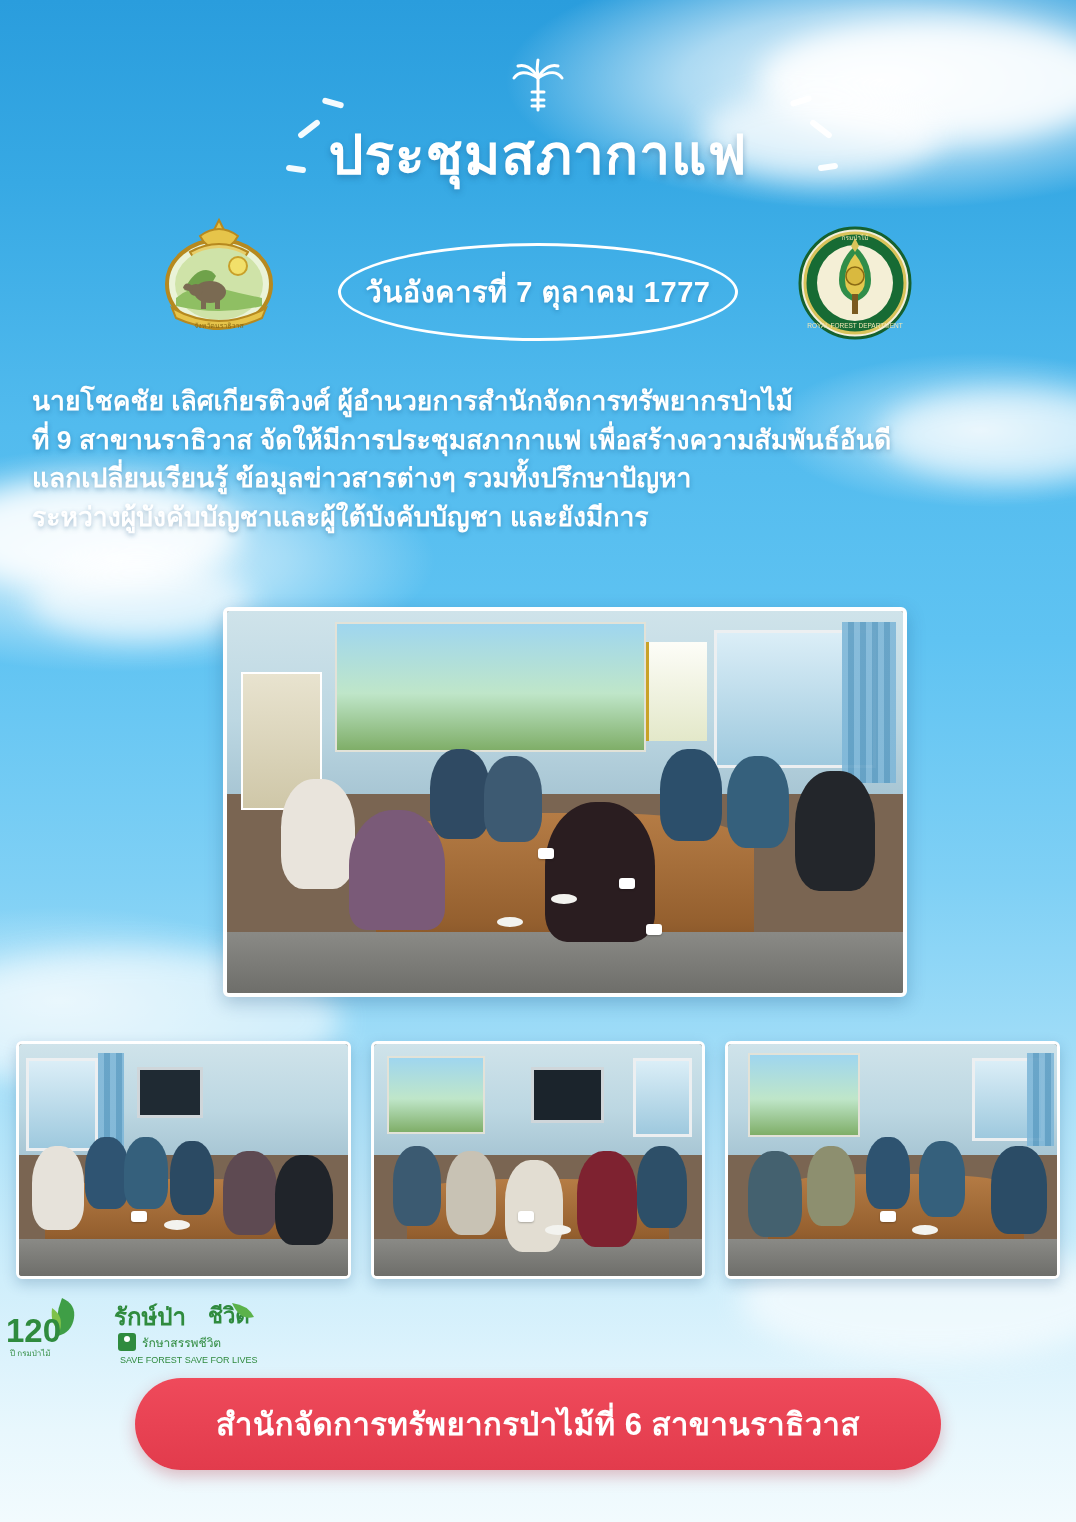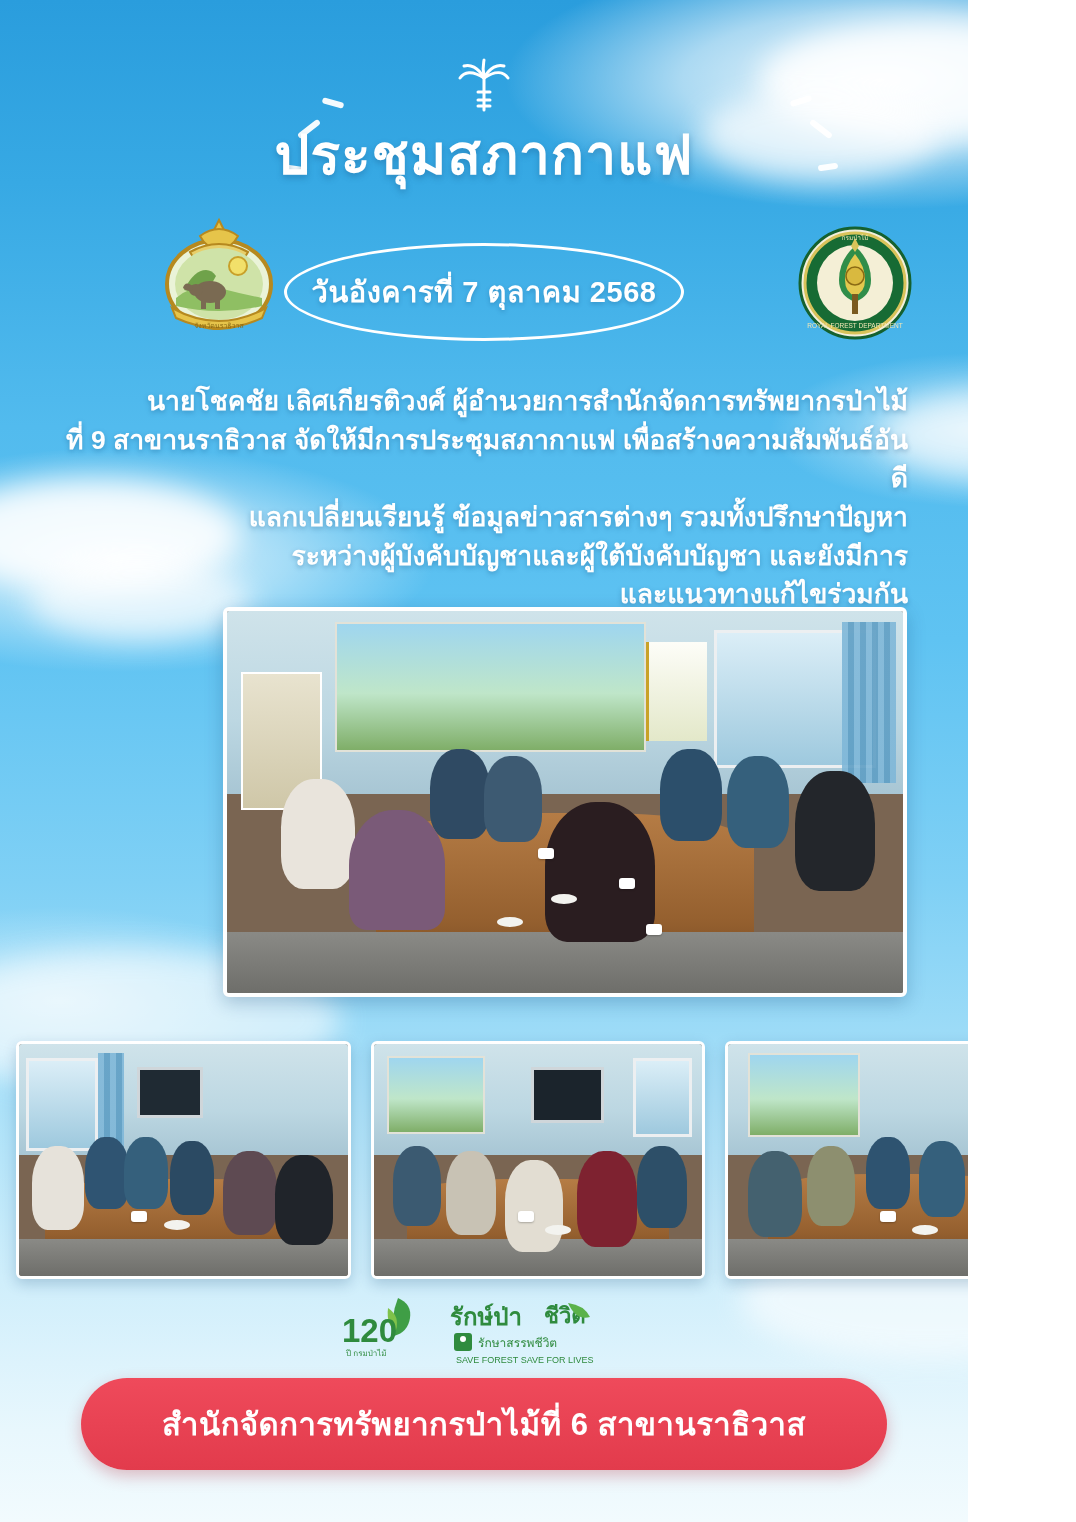--- a/index.html
+++ b/index.html
@@ -4,21 +4,21 @@
 <style>
   * { box-sizing: border-box; margin: 0; padding: 0; }
   html, body {
     width: 1076px;
     height: 1522px;
     font-family: "Liberation Sans", sans-serif;
     overflow: hidden;
   }
   .poster {
     position: relative;
-    width: 968px;
+    width: 1076px;
     height: 1522px;
     background:
       radial-gradient(ellipse 520px 180px at 880px 80px, rgba(255,255,255,0.95) 0%, rgba(255,255,255,0.6) 38%, rgba(255,255,255,0) 72%),
       radial-gradient(ellipse 420px 150px at 120px 560px, rgba(255,255,255,0.85) 0%, rgba(255,255,255,0.45) 40%, rgba(255,255,255,0) 75%),
       radial-gradient(ellipse 300px 110px at 980px 430px, rgba(255,255,255,0.7) 0%, rgba(255,255,255,0) 70%),
       radial-gradient(ellipse 340px 130px at 60px 1000px, rgba(255,255,255,0.55) 0%, rgba(255,255,255,0) 72%),
       linear-gradient(180deg, #2a9ddd 0%, #37a9e4 12%, #52bbee 28%, #5fc3f2 42%, #7fd0f5 58%, #a9e0f8 72%, #cfeefb 84%, #e8f7fd 94%, #f2fbfe 100%);
     overflow: hidden;
   }
   
@@ -72,27 +72,27 @@
     border-radius: 50%;
     display: flex; align-items: center; justify-content: center;
   }
   .date-pill span {
     color: #ffffff; font-size: 29px; font-weight: bold; letter-spacing: .5px;
     text-shadow: 0 2px 4px rgba(20,80,130,.3);
   }
 
   .body-text {
     position: absolute; top: 382px; left: 0; right: 0;
-    text-align: right;
+    text-align: left;
     color: #ffffff;
     font-size: 26.5px;
     line-height: 1.46;
     font-weight: bold;
     text-shadow: 0 2px 5px rgba(20,80,130,.35);
-    padding: 0 60px;
+    padding: 0 32px;
   }
 
   
   .photo-main {
     position: absolute; left: 223px; top: 607px;
     width: 684px; height: 390px;
     border: 4px solid #ffffff;
     border-radius: 6px;
     overflow: hidden;
     box-shadow: 0 6px 18px rgba(10,60,110,.25);
@@ -130,21 +130,21 @@
   .floor { position:absolute; left:0; right:0; bottom:0; height:16%;
            background: linear-gradient(180deg,#8a8a86,#6e6e6a); }
   .p { position:absolute; border-radius: 44% 44% 30% 30%; }
   .cup { position:absolute; width:16px; height:11px; background:#fff; border-radius:3px;
          box-shadow:0 1px 2px rgba(0,0,0,.25); }
   .plate { position:absolute; width:26px; height:10px; background:#f3f3ef; border-radius:50%; }
 
   
   .logo-row {
     position: absolute; top: 1288px; left: 0; right: 0;
-    display: flex; align-items: center; justify-content: center; gap: 16px;
+    display: flex; align-items: center; gap: 16px;
   }
   .logo-120 { width: 96px; height: 78px; position: relative; }
   .logo-rak { width: 184px; height: 72px; position: relative; margin-top: 9px; }
 
   .footer-pill {
     position: absolute; left: 50%; top: 1378px; transform: translateX(-50%);
     width: 806px; height: 92px;
     background: linear-gradient(180deg,#ef4a5b 0%, #e23b4c 100%);
     border-radius: 46px;
     display: flex; align-items: center; justify-content: center;
@@ -224,29 +224,28 @@
         <path d="M59 30 q10 12 10 26 q0 12 -10 16 q-10 -4 -10 -16 q0 -14 10 -26z" fill="#e3c84e"></path>
         <rect x="56" y="70" width="6" height="20" fill="#7a5a20"></rect>
         <circle cx="59" cy="52" r="9" fill="#d9b93f" stroke="#8a6a14" stroke-width="1.5"></circle>
         <path d="M59 14 l4 8 -4 6 -4 -6z" fill="#d8c35a"></path>
         <text x="59" y="16" font-size="6.5" text-anchor="middle" fill="#f1e7b5" font-family="'Liberation Sans',sans-serif">กรมป่าไม้</text>
         <text x="59" y="104" font-size="6.5" text-anchor="middle" fill="#f1e7b5" font-family="'Liberation Sans',sans-serif">ROYAL FOREST DEPARTMENT</text>
       </svg>
     </div>
 
     <div class="date-pill">
-      <span>วันอังคารที่ 7 ตุลาคม 2568</span>
+      <span>วันอังคารที่ 7 ตุลาคม 1777</span>
     </div>
 
     <div class="body-text">
       <div>นายโชคชัย เลิศเกียรติวงศ์ ผู้อำนวยการสำนักจัดการทรัพยากรป่าไม้</div>
       <div>ที่ 9 สาขานราธิวาส จัดให้มีการประชุมสภากาแฟ เพื่อสร้างความสัมพันธ์อันดี</div>
       <div>แลกเปลี่ยนเรียนรู้ ข้อมูลข่าวสารต่างๆ รวมทั้งปรึกษาปัญหา</div>
       <div>ระหว่างผู้บังคับบัญชาและผู้ใต้บังคับบัญชา และยังมีการ</div>
-      <div>และแนวทางแก้ไขร่วมกัน</div>
     </div>
 
     <div class="photo-main">
       <div class="scene">
         <div class="wall"></div>
         <div class="mural" style="left:16%;top:3%;width:46%;height:34%;"></div>
         <div class="window" style="right:4%;top:5%;width:24%;height:36%;"></div>
         <div class="curtain" style="right:1%;top:3%;width:8%;height:42%;"></div>
         <div style="position:absolute;left:2%;top:16%;width:12%;height:36%;background:linear-gradient(180deg,#e8e3cf,#cfc7a8);border:2px solid #fff;"></div>
         <div style="position:absolute;left:62%;top:8%;width:9%;height:26%;background:linear-gradient(180deg,#fdfdf8,#e3e8c9);border-left:3px solid #c9a227;"></div>

